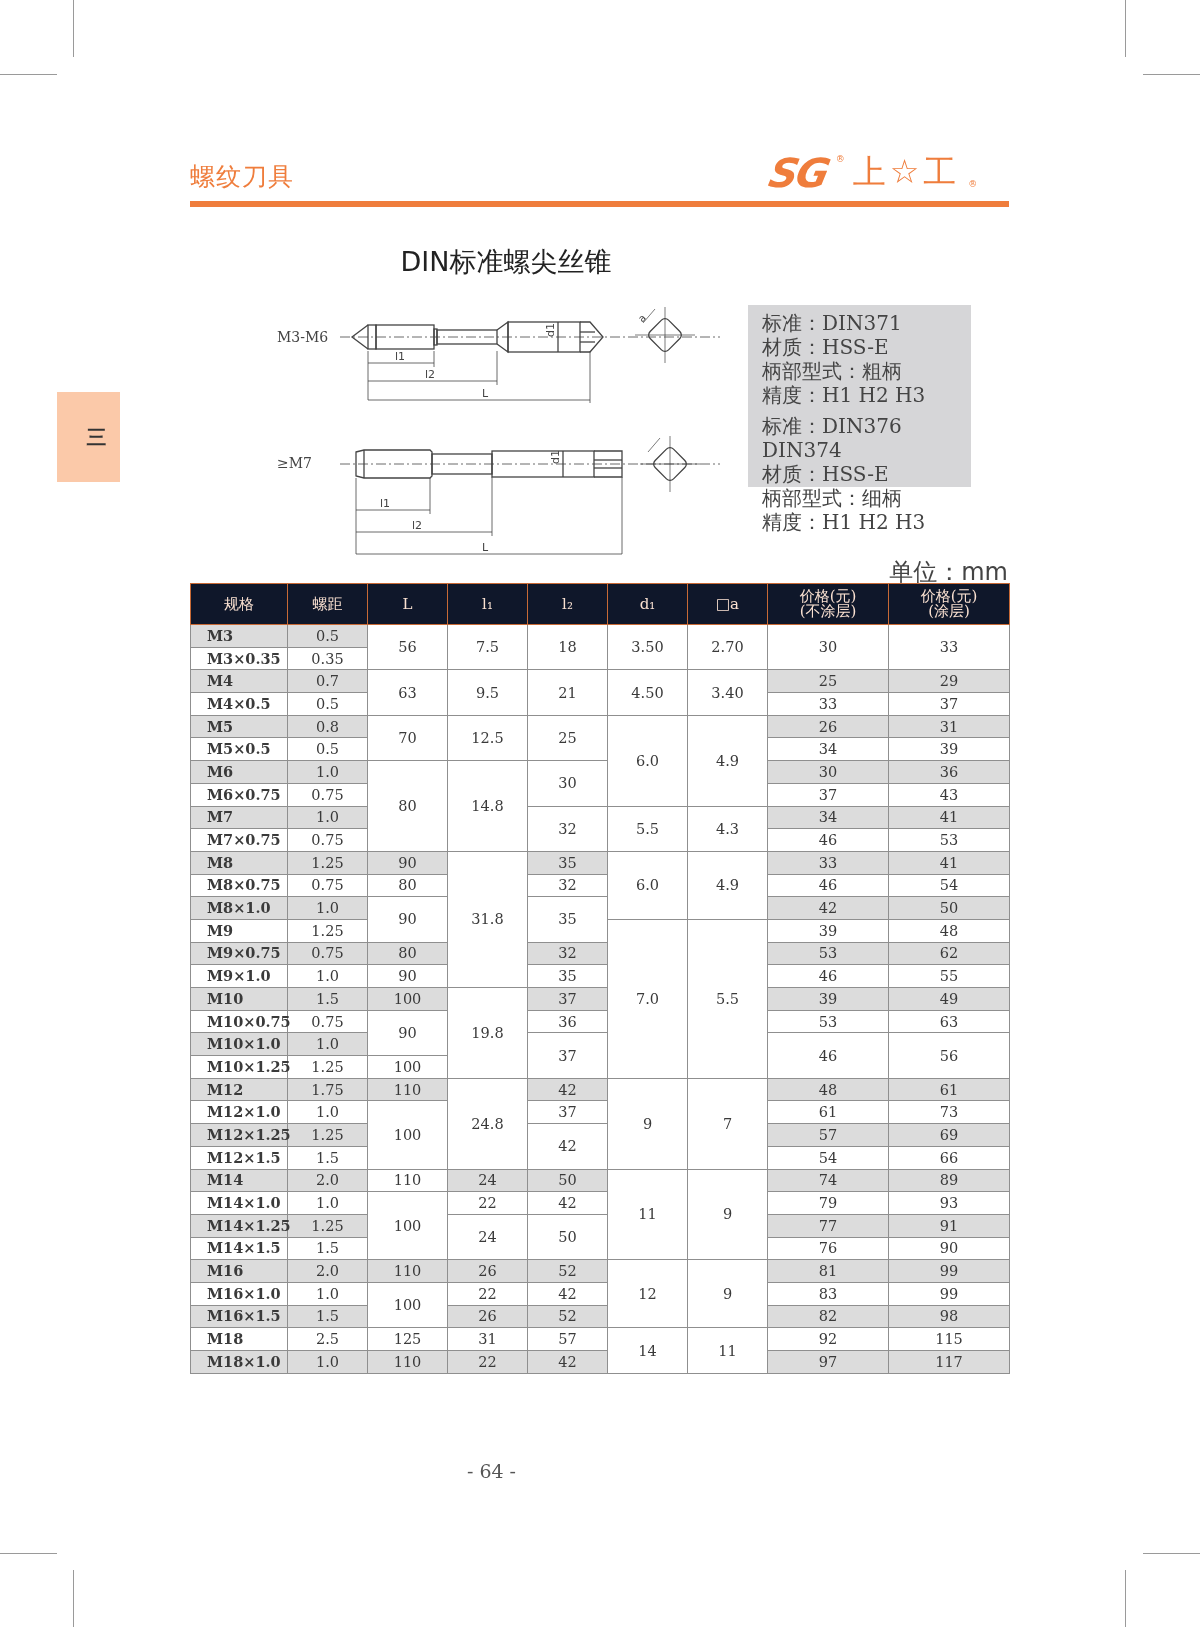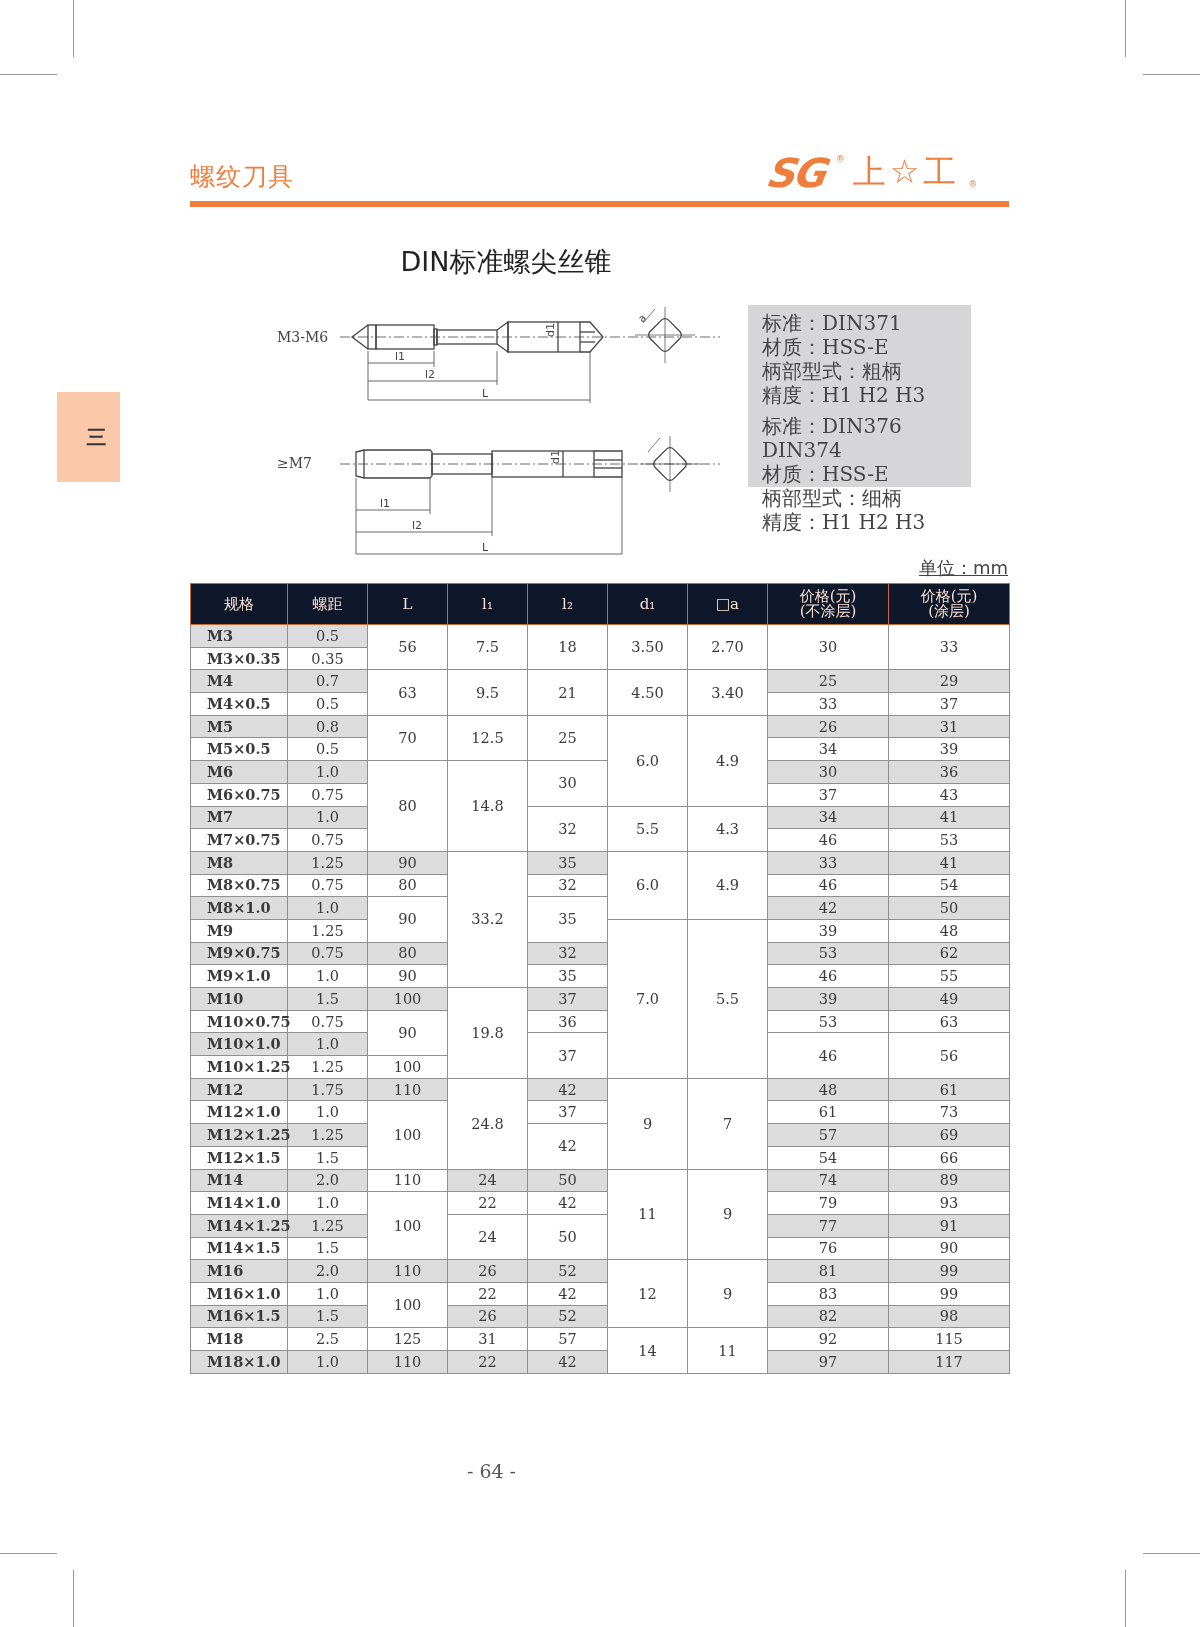--- a/index.html
+++ b/index.html
@@ -15,21 +15,21 @@
   .logo-cn { font-family:"DejaVu Sans", sans-serif; font-size:33px; color:#ef7d3c; letter-spacing:4px; }
   .header-rule { position:absolute; left:190px; top:201px; width:819px; height:6px; background:#ef7d3c; }
   .page-title { position:absolute; left:0; width:1012px; top:244px; text-align:center;
                 font-family:"DejaVu Sans", sans-serif; font-size:27px; color:#222; }
   .side-tab { position:absolute; left:57px; top:392px; width:63px; height:90px; background:#fbc9a9;
               display:flex; align-items:center; justify-content:center; }
   .side-tab span { font-family:"DejaVu Sans", sans-serif; font-size:20px; color:#333; font-weight:bold; margin-left:16px; }
   .diagram-label { position:absolute; font-size:14px; color:#444; }
   .spec-box { position:absolute; left:748px; width:223px; background:#d6d6d8; padding:6px 0 6px 14px;
               box-sizing:border-box; font-size:20px; line-height:24px; color:#444; }
-  .unit { position:absolute; right:192px; top:556px; font-size:18px; color:#444; font-family:"DejaVu Sans", sans-serif;text-decoration:underline; }
+  .unit { position:absolute; right:192px; top:556px; font-size:24px; color:#444; font-family:"DejaVu Sans", sans-serif; }
   table.spec { position:absolute; left:190px; top:583px; width:819px; border-collapse:collapse; table-layout:fixed; }
   table.spec th { background:#0f172a; color:#fbe2d2; font-weight:normal; font-size:15px; height:40px;
                   border:1px solid #c86a36; line-height:15px; padding:0;text-align:center; }
   table.spec td { border:1px solid #8f8f8f; font-size:14.5px; height:21.7px; padding:0; text-align:center;
                   color:#3a3a3a; background:#ffffff; line-height:14px; }
   table.spec td.g { background:#dcdcdc; }
   table.spec td.left { text-align:left; padding-left:16px;font-weight:bold; }
   .pageno { position:absolute; left:0; width:983px; top:1460px; text-align:center; font-size:19px; color:#555; }
 </style>
 </head>
@@ -246,21 +246,21 @@
       <tr>
         <td class="left">M7×0.75</td>
         <td>0.75</td>
         <td>46</td>
         <td>53</td>
       </tr>
       <tr>
         <td class="g left">M8</td>
         <td class="g">1.25</td>
         <td class="g">90</td>
-        <td rowspan="6">33.2</td>
+        <td rowspan="6">31.8</td>
         <td class="g">35</td>
         <td rowspan="3">6.0</td>
         <td rowspan="3">4.9</td>
         <td class="g">33</td>
         <td class="g">41</td>
       </tr>
       <tr>
         <td class="left">M8×0.75</td>
         <td>0.75</td>
         <td>80</td>

